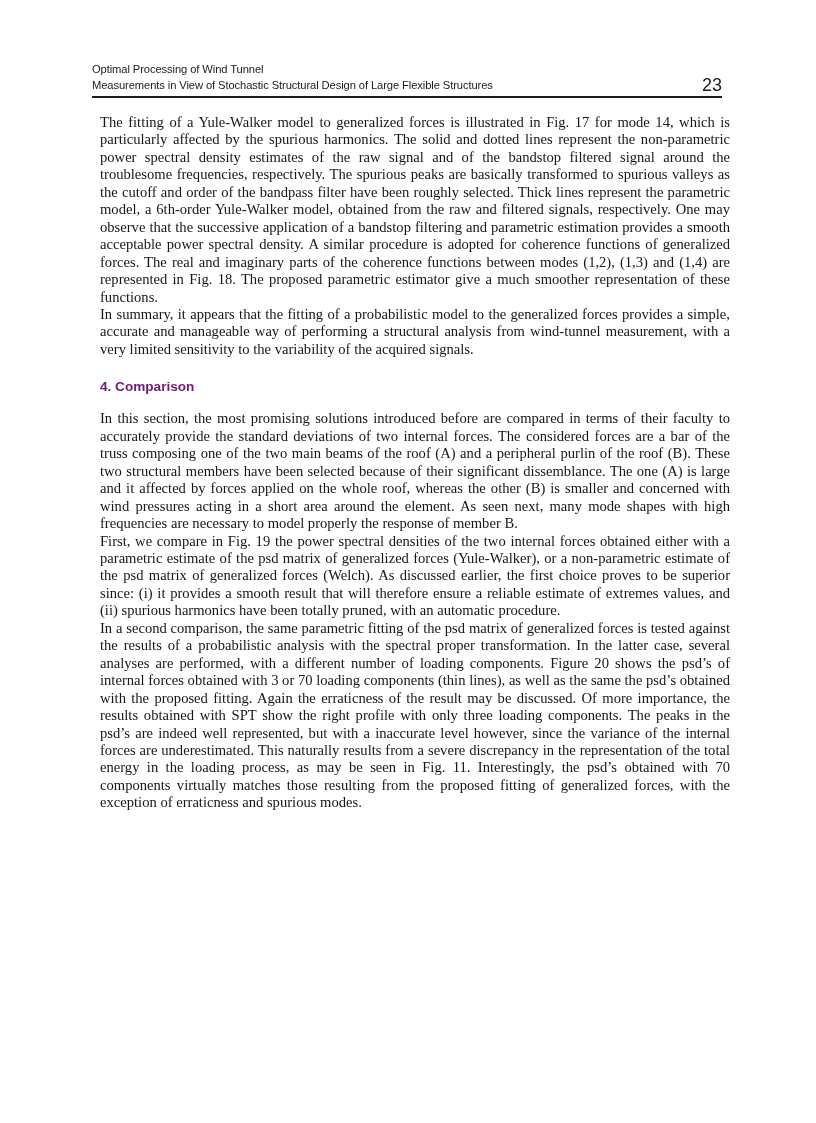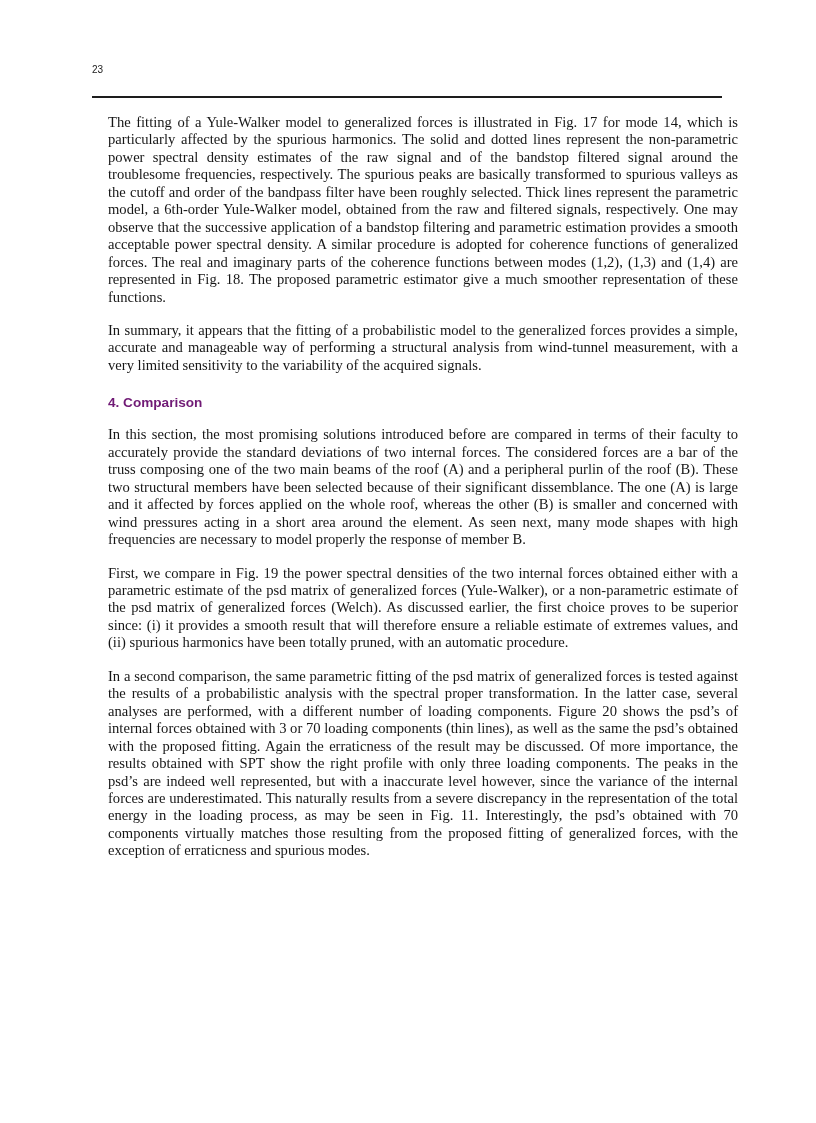--- a/index.html
+++ b/index.html
@@ -39,69 +39,71 @@
   .header-title {
     font-family: "Liberation Sans", "DejaVu Sans", sans-serif;
     font-size: 11.2px;
     line-height: 15.5px;
     color: #1b1b1b;
     letter-spacing: -0.1px;
     white-space: pre-line;
   }
   .header-pageno {
     font-family: "Liberation Sans", "DejaVu Sans", sans-serif;
-    font-size: 10px;
+    font-size: 18px;
     line-height: 15.5px;
     color: #1b1b1b;
     padding-bottom: 0px;
   }
   .header-rule {
     position: absolute;
     left: 92px;
     top: 96px;
     width: 630px;
     height: 1.6px;
     background: #1d1d1d;
   }
 
   
   .body {
     position: absolute;
-    left: 108px;
+    left: 100px;
     top: 114px;
     width: 630px;
   }
   .para {
     font-size: 14.6px;
     line-height: 17.45px;
     text-align: justify;
     text-justify: inter-word;
     margin: 0;
     color: #161616;
     -webkit-hyphens: none;
     hyphens: none;
   }
-  .para + .para { margin-top: 16px; }
+  .para + .para { margin-top: 0px; }
 
   .section-heading {
     font-family: "Liberation Sans", "DejaVu Sans", sans-serif;
     font-weight: bold;
     font-size: 13.6px;
     line-height: 17px;
     color: #701a75;
     margin: 20px 0 15px 0;
   }
 </style>
 </head>
 <body>
 
 <div class="page">
 
   <div class="header">
     <div class="header-rows">
+      <div class="header-title">Optimal Processing of Wind Tunnel
+Measurements in View of Stochastic Structural Design of Large Flexible Structures</div>
       <div class="header-pageno">23</div>
     </div>
   </div>
   <div class="header-rule"></div>
 
   <div class="body">
 
     <p class="para">The fitting of a Yule-Walker model to generalized forces is illustrated in Fig. 17 for mode 14, which is particularly affected by the spurious harmonics. The solid and dotted lines represent the non-parametric power spectral density estimates of the raw signal and of the bandstop filtered signal around the troublesome frequencies, respectively. The spurious peaks are basically transformed to spurious valleys as the cutoff and order of the bandpass filter have been roughly selected. Thick lines represent the parametric model, a 6th-order Yule-Walker model, obtained from the raw and filtered signals, respectively. One may observe that the successive application of a bandstop filtering and parametric estimation provides a smooth acceptable power spectral density. A similar procedure is adopted for coherence functions of generalized forces. The real and imaginary parts of the coherence functions between modes (1,2), (1,3) and (1,4) are represented in Fig. 18. The proposed parametric estimator give a much smoother representation of these functions.</p>
 
     <p class="para">In summary, it appears that the fitting of a probabilistic model to the generalized forces provides a simple, accurate and manageable way of performing a structural analysis from wind-tunnel measurement, with a very limited sensitivity to the variability of the acquired signals.</p>

